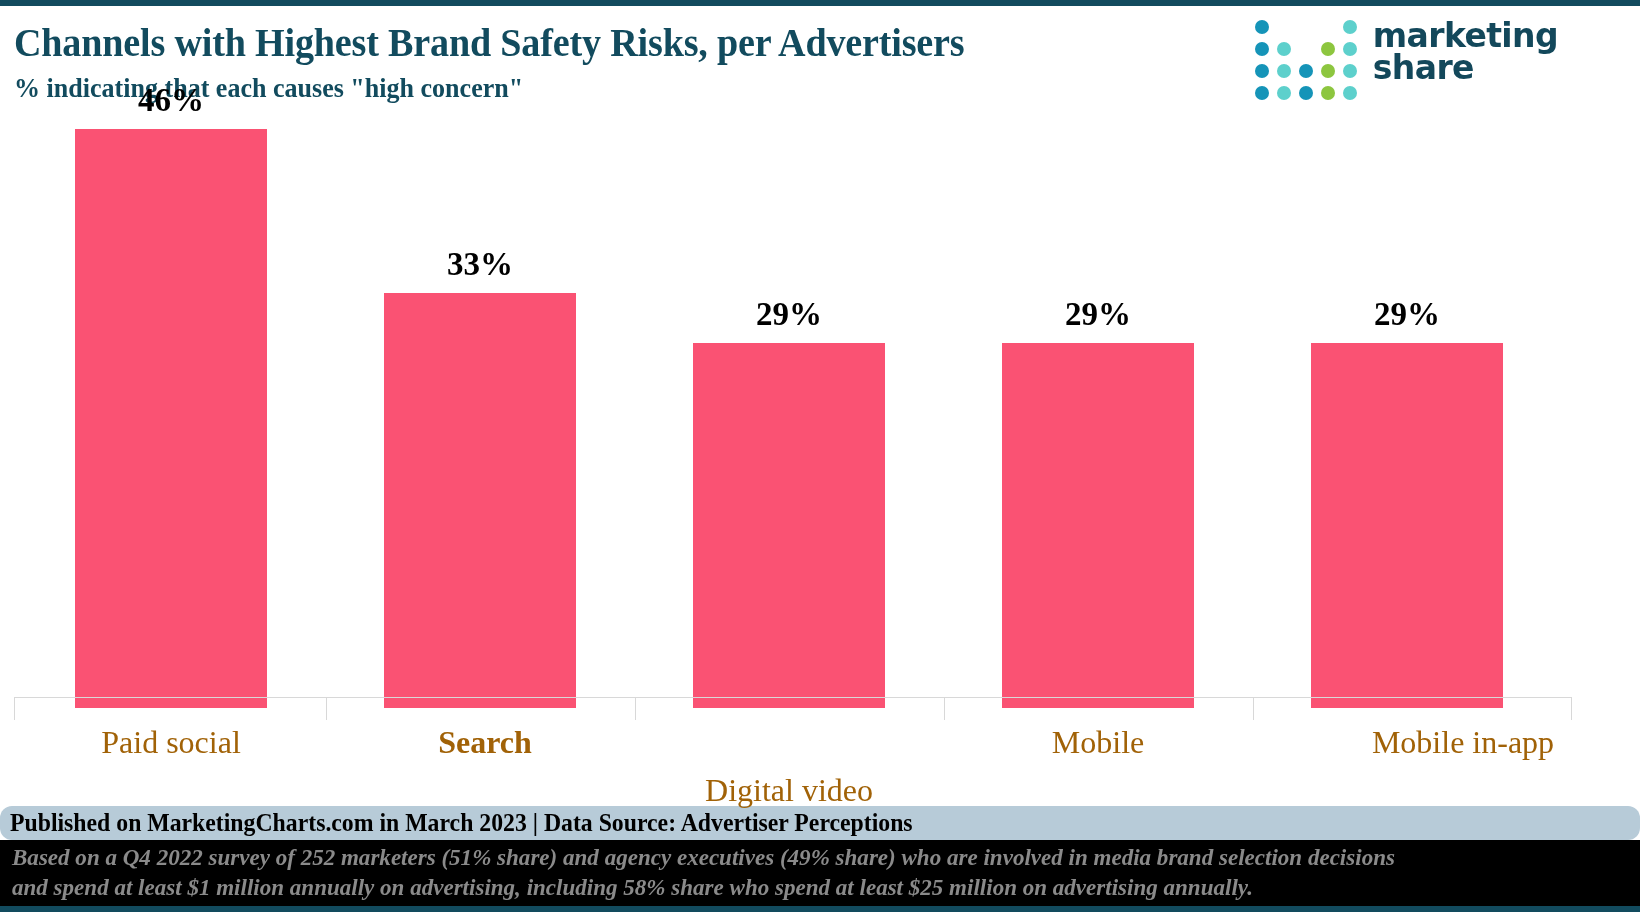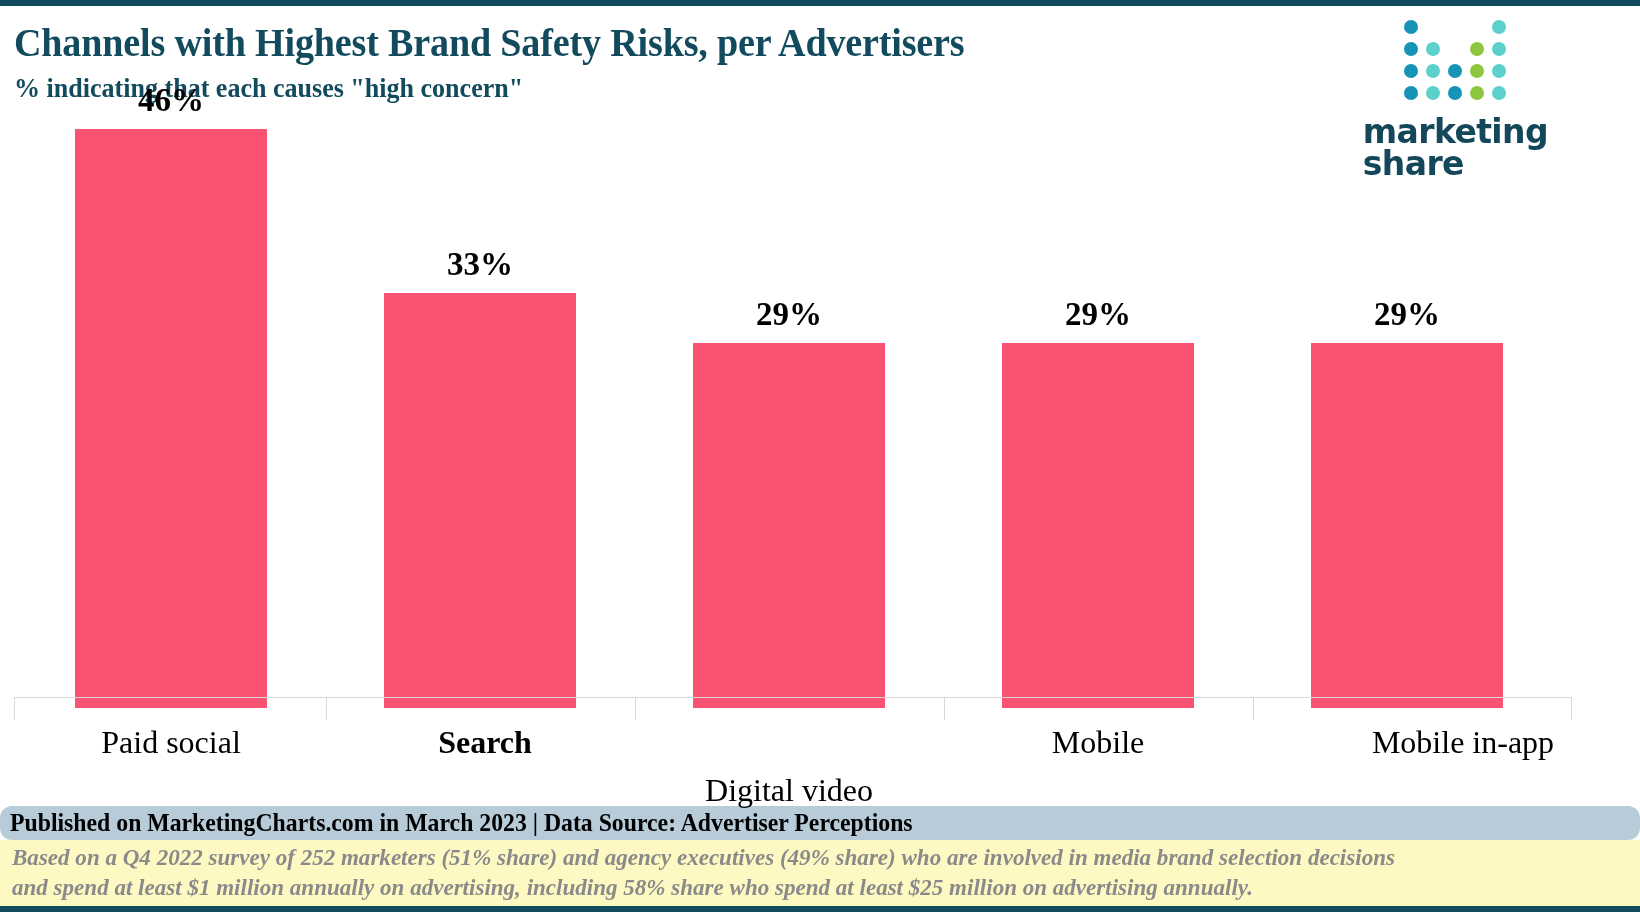--- a/index.html
+++ b/index.html
@@ -60,25 +60,24 @@
     font-size: 28px;
     color: #124B5E;
     white-space: nowrap;
     transform: scaleX(0.93);
     transform-origin: left center;
   }
 
   
   .logo {
     position: absolute;
-    right: 20px; top: 14px;
+    right: 10px; top: 14px;
     display: flex;
-    align-items: center;
+    align-items: flex-start;
     gap: 16px;
-    flex-direction: column;
   }
   .logo-dots {
     display: grid;
     grid-template-columns: repeat(5, 14px);
     grid-template-rows: repeat(4, 14px);
     gap: 8px 8px;
   }
   .dot {
     width: 14px; height: 14px;
     border-radius: 50%;
@@ -138,21 +137,21 @@
     width: 1px; height: 22px;
     background: #D8D8D8;
   }
   .cat-label {
     position: absolute;
     top: 724px;
     text-align: center;
     font-family: "Liberation Serif", serif;
     font-weight: normal;
     font-size: 32px;
-    color: #000000;
+    color: #a16207;
     white-space: nowrap;
   }
 
   
   .footer-band {
     position: absolute;
     left: 0; top: 806px;
     width: 1640px; height: 34px;
     background: #B7CBD8;
     border-radius: 12px;
@@ -165,21 +164,21 @@
     font-size: 25px;
     color: #000000;
     white-space: nowrap;
     transform: scaleX(0.95);
     transform-origin: left center;
   }
   .footer-note {
     position: absolute;
     left: 0; top: 840px;
     width: 1640px; height: 66px;
-    background: #fef9c3;
+    background: #000000;
   }
   .footer-note-line {
     position: absolute;
     left: 12px;
     font-family: "Liberation Serif", serif;
     font-style: italic;
     font-weight: bold;
     font-size: 24px;
     color: #8A8A8A;
     white-space: nowrap;

